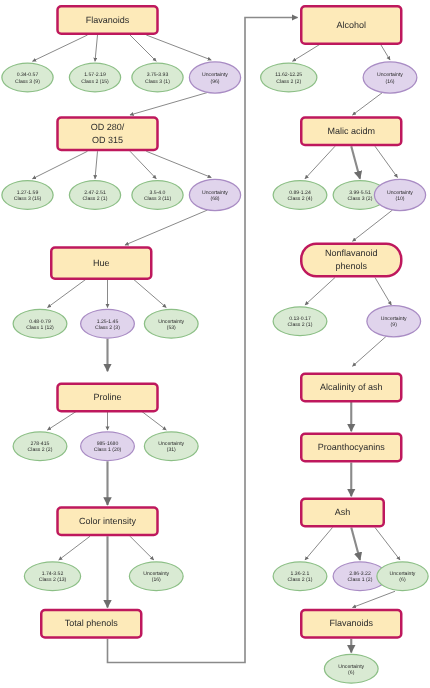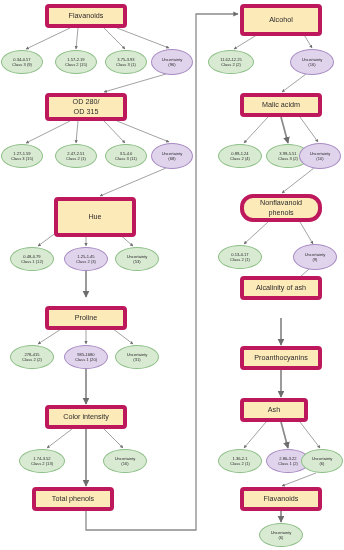--- a/index.html
+++ b/index.html
@@ -20,21 +20,21 @@
     left: 0;
     top: 0;
     width: 344px;
     height: 550px;
     pointer-events: none;
   }
   .node-box {
     position: absolute;
     box-sizing: border-box;
     background: #fdeab9;
-    border: 4px solid #be185d;
+    border: 2px solid #be185d;
     border-radius: 4px;
     display: flex;
     align-items: center;
     justify-content: center;
     text-align: center;
     color: #2c2c2c;
     font-size: 7.2px;
     line-height: 1.35;
     z-index: 3;
   }
@@ -119,42 +119,42 @@
       </g>
   </svg>
 
   <div id="nodes-group">
       <div class="node-box" style="left: 45px; top: 4px; width: 82px; height: 24px;">
         <div>Flavanoids</div>
       </div>
       <div class="node-box" style="left: 45px; top: 93px; width: 82px; height: 28px;">
         <div>OD 280/<br>OD 315</div>
       </div>
-      <div class="node-box" style="left: 54px; top: 197px; width: 82px; height: 40px;">
+      <div class="node-box" style="left: 40px; top: 197px; width: 82px; height: 27px;">
         <div>Hue</div>
       </div>
       <div class="node-box" style="left: 45px; top: 306px; width: 82px; height: 24px;">
         <div>Proline</div>
       </div>
       <div class="node-box" style="left: 45px; top: 405px; width: 82px; height: 24px; align-items: center;">
         <div>Color intensity</div>
       </div>
       <div class="node-box" style="left: 32px; top: 487px; width: 82px; height: 24px;">
         <div>Total phenols</div>
       </div>
       <div class="node-box" style="left: 240px; top: 4px; width: 82px; height: 32px;">
         <div>Alcohol</div>
       </div>
       <div class="node-box" style="left: 240px; top: 93px; width: 82px; height: 24px;">
         <div>Malic acidm</div>
       </div>
       <div class="node-box" style="left: 240px; top: 194px; width: 82px; height: 28px; border-radius: 13px;">
         <div>Nonflavanoid<br>phenols</div>
       </div>
-      <div class="node-box" style="left: 240px; top: 276px; width: 82px; height: 24px;">
+      <div class="node-box" style="left: 240px; top: 298px; width: 82px; height: 24px;">
         <div>Alcalinity of ash</div>
       </div>
       <div class="node-box" style="left: 240px; top: 346px; width: 82px; height: 24px;">
         <div>Proanthocyanins</div>
       </div>
       <div class="node-box" style="left: 240px; top: 398px; width: 68px; height: 24px;">
         <div>Ash</div>
       </div>
       <div class="node-box" style="left: 240px; top: 487px; width: 82px; height: 24px;">
         <div>Flavanoids</div>

